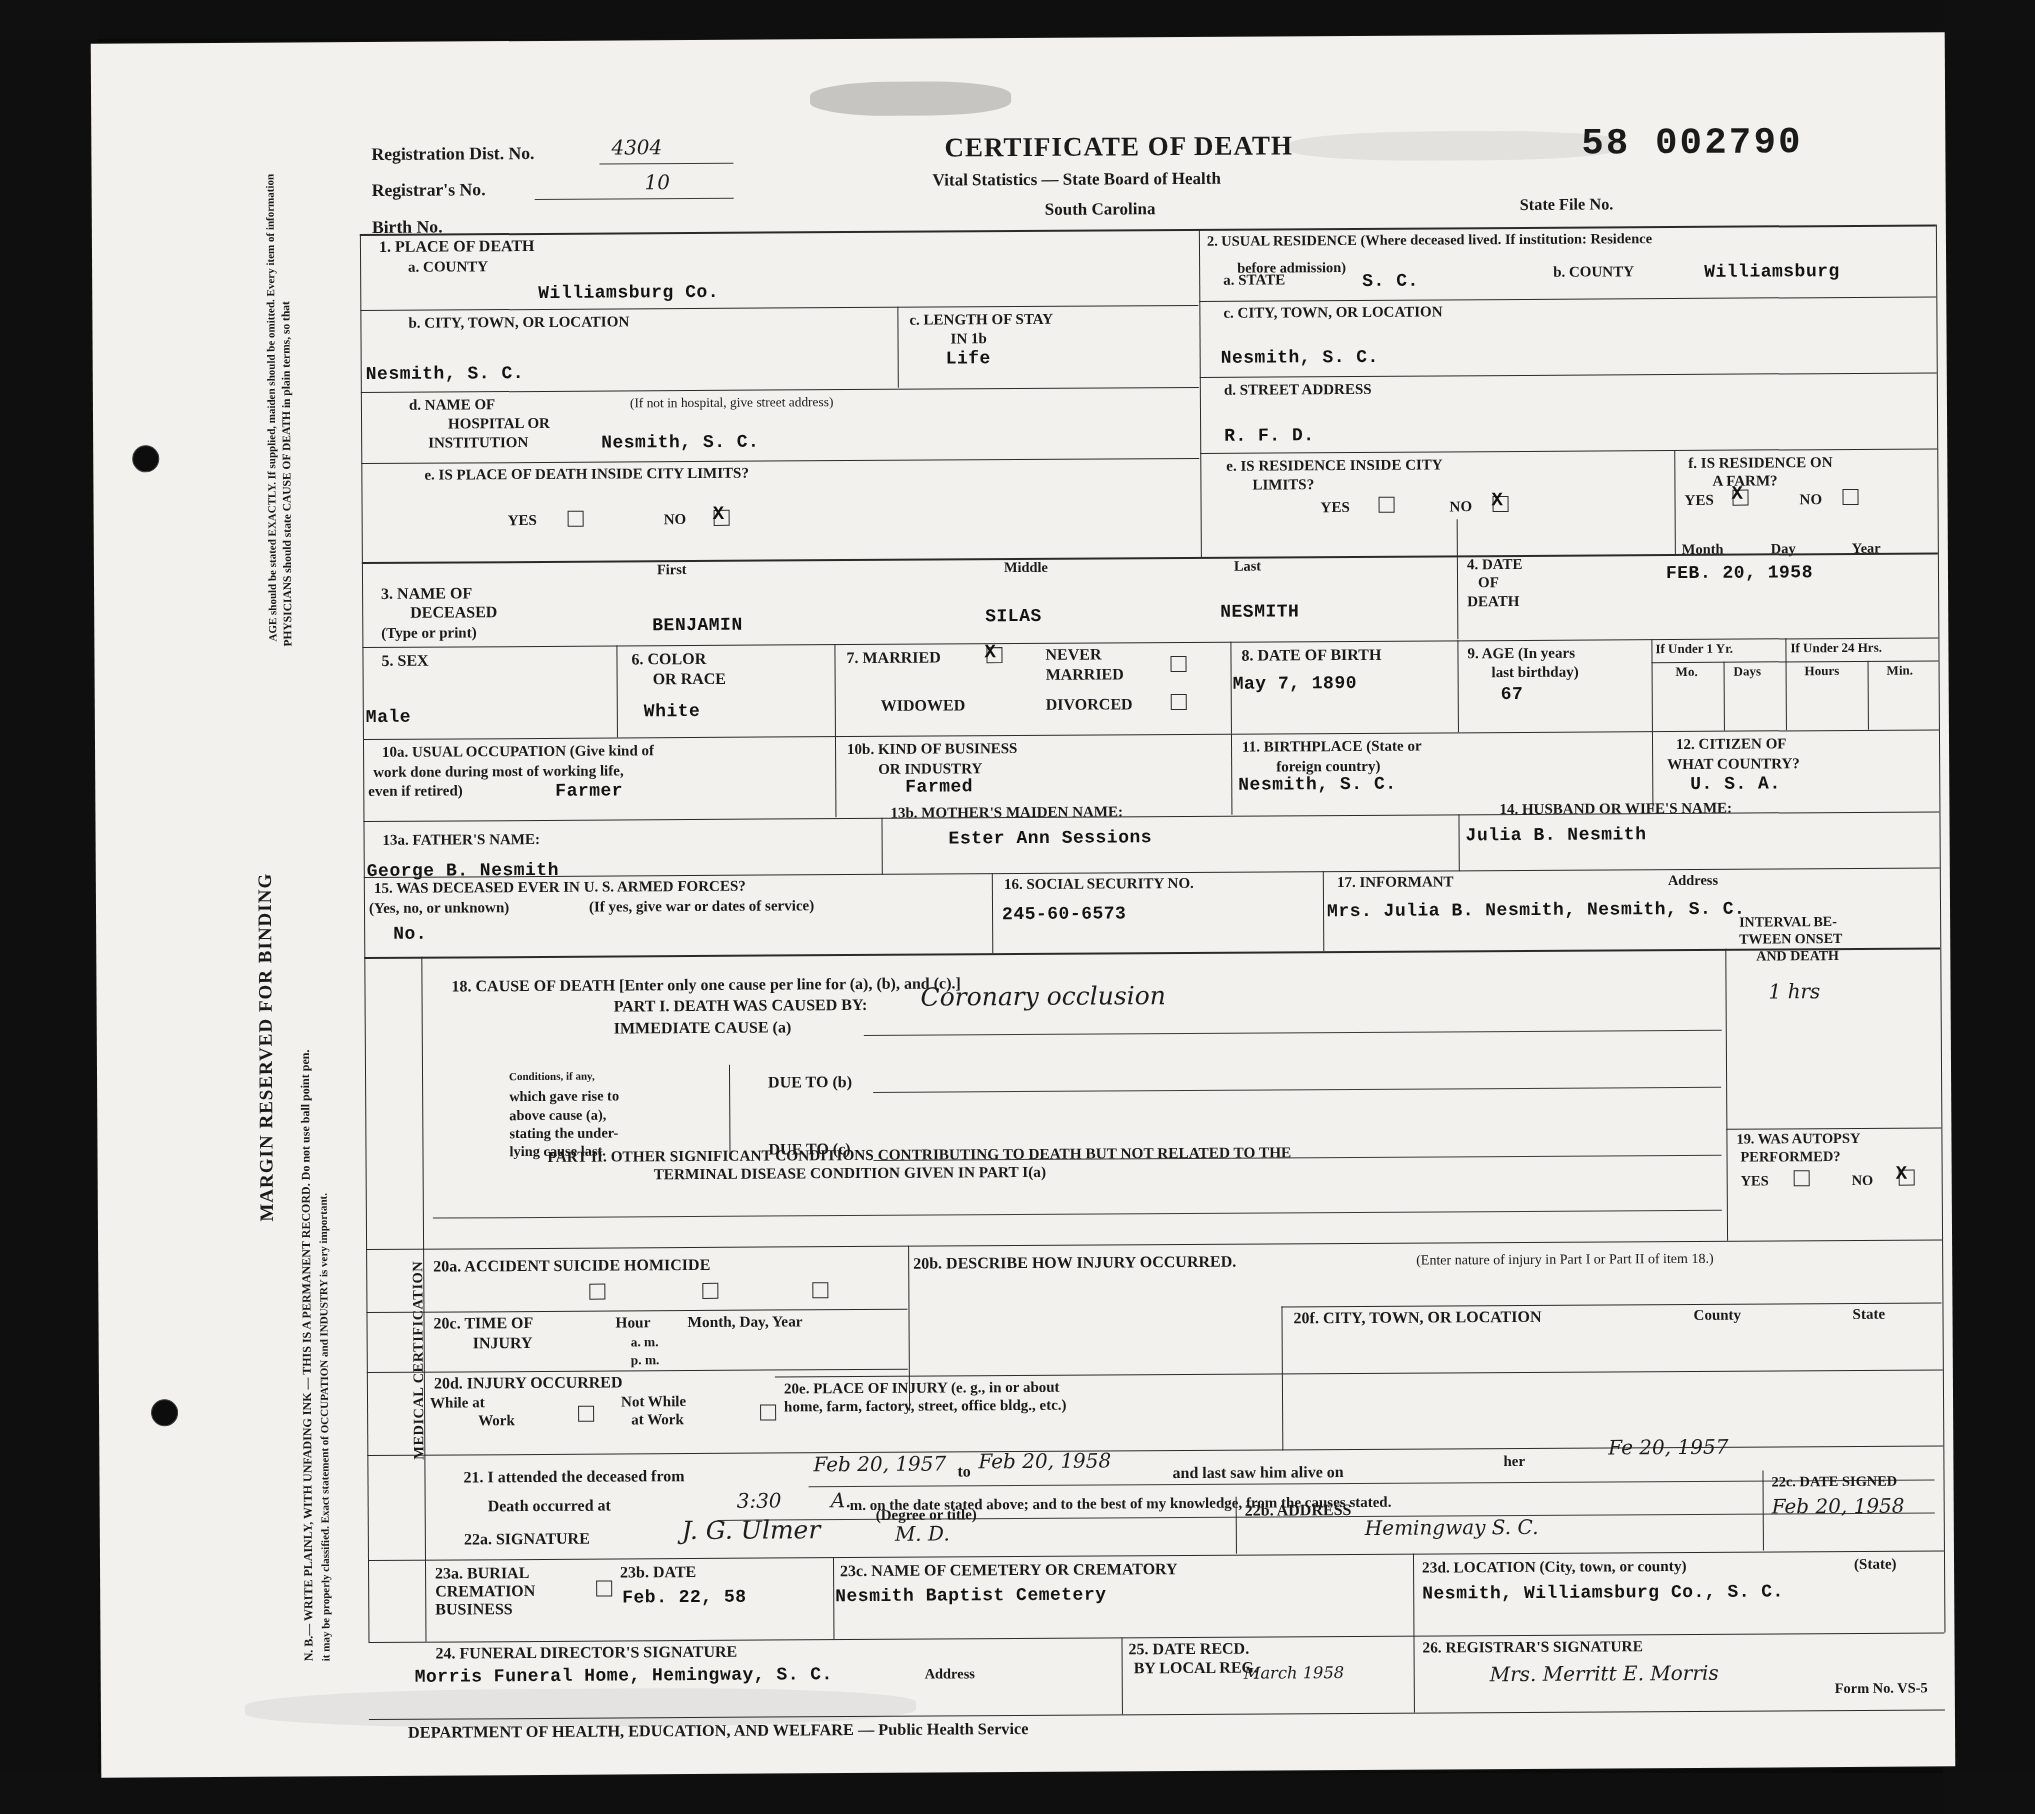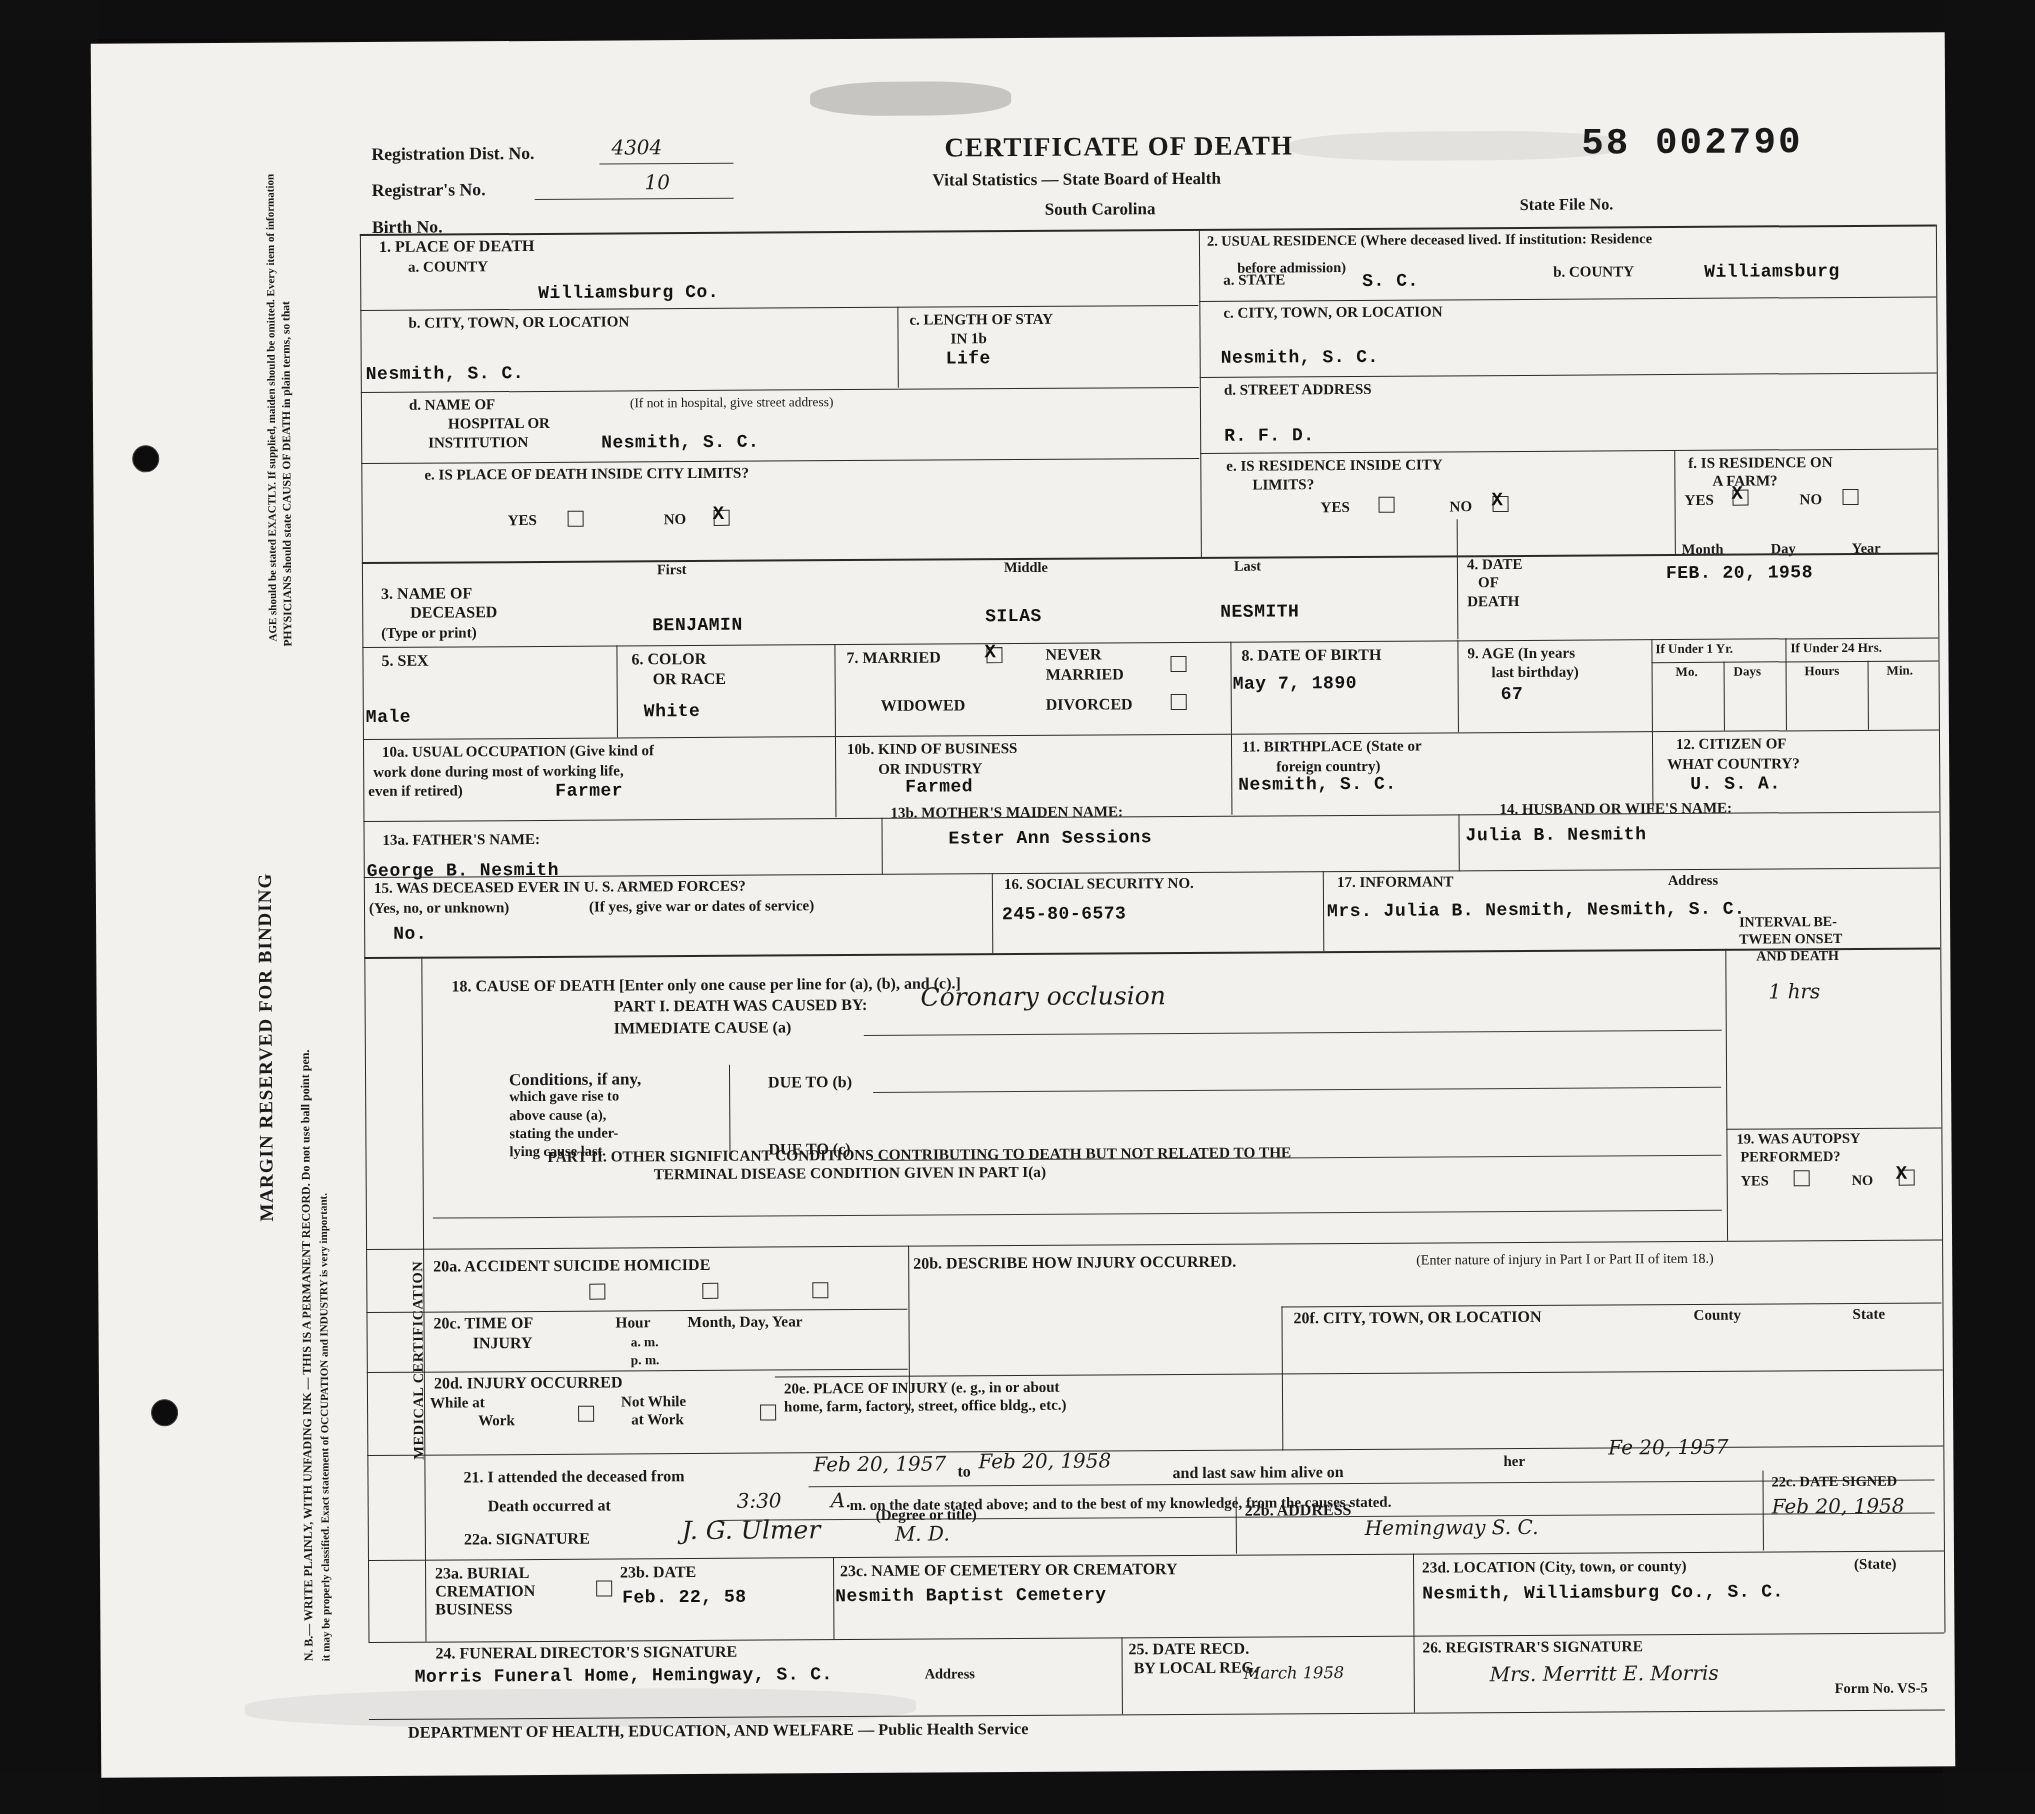--- a/index.html
+++ b/index.html
@@ -315,41 +315,41 @@
     <div class="v" style="left:1363px;top:779px;height:57px;"></div>
     <div class="h" style="left:268px;top:835px;width:1576px;"></div>
 
     <div class="t cap" style="left:278px;top:839px;font-size:15px;">15. WAS DECEASED EVER IN U. S. ARMED FORCES?</div>
     <div class="t cap" style="left:273px;top:859px;font-size:15px;">(Yes, no, or unknown)</div>
     <div class="t cap" style="left:493px;top:859px;font-size:15px;">(If yes, give war or dates of service)</div>
     <div class="tw tw32" style="left:297px;top:882px;">No.</div>
 
     <div class="v" style="left:896px;top:835px;height:80px;"></div>
     <div class="t cap" style="left:908px;top:839px;font-size:15px;">16. SOCIAL SECURITY NO.</div>
-    <div class="tw tw32" style="left:906px;top:866px;">245-80-6573</div>
+    <div class="tw tw32" style="left:906px;top:866px;">245-60-6573</div>
 
     <div class="v" style="left:1227px;top:835px;height:80px;"></div>
     <div class="t cap" style="left:1241px;top:839px;font-size:15px;">17. INFORMANT</div>
     <div class="t cap" style="left:1572px;top:839px;font-size:14.4px;">Address</div>
     <div class="tw tw32" style="left:1231px;top:865px;">Mrs. Julia B. Nesmith, Nesmith, S. C.</div>
 
     <div class="h2" style="left:268px;top:915px;width:1576px;"></div>
 
     <div class="vert cap" style="left:311px;top:1418px;font-size:14.4px;font-weight:bold;letter-spacing:0.5px;">MEDICAL CERTIFICATION</div>
     <div class="v" style="left:268px;top:915px;height:685px;"></div>
     <div class="v" style="left:325px;top:915px;height:685px;"></div>
     <div class="v" style="left:1844px;top:915px;height:685px;"></div>
 
     <div class="t cap" style="left:355px;top:937px;font-size:16px;">18. CAUSE OF DEATH  [Enter only one cause per line for (a), (b), and (c).]</div>
     <div class="t cap" style="left:517px;top:958px;font-size:16px;">PART I. DEATH WAS CAUSED BY:</div>
     <div class="t cap" style="left:517px;top:980px;font-size:16px;">IMMEDIATE CAUSE (a)</div>
     <div class="hw hw-lg" style="left:824px;top:944px;">Coronary occlusion</div>
     <div class="ul" style="left:767px;top:996px;width:858px;"></div>
 
-    <div class="t cap" style="left:412px;top:1030px;font-size:17px;">Conditions, if any,</div>
+    <div class="t cap" style="left:412px;top:1030px;font-size:11px;">Conditions, if any,</div>
     <div class="t cap" style="left:412px;top:1048px;font-size:14.4px;">which gave rise to</div>
     <div class="t cap" style="left:412px;top:1067px;font-size:14.4px;">above cause (a),</div>
     <div class="t cap" style="left:412px;top:1085px;font-size:14.4px;">stating the under-</div>
     <div class="t cap" style="left:412px;top:1103px;font-size:14.4px;">lying cause last.</div>
 
     <div class="t cap" style="left:671px;top:1035px;font-size:16px;">DUE TO (b)</div>
     <div class="ul" style="left:776px;top:1053px;width:848px;"></div>
 
     <div class="t cap" style="left:671px;top:1102px;font-size:16px;">DUE TO (c)</div>
     <div class="ul" style="left:776px;top:1121px;width:848px;"></div>

